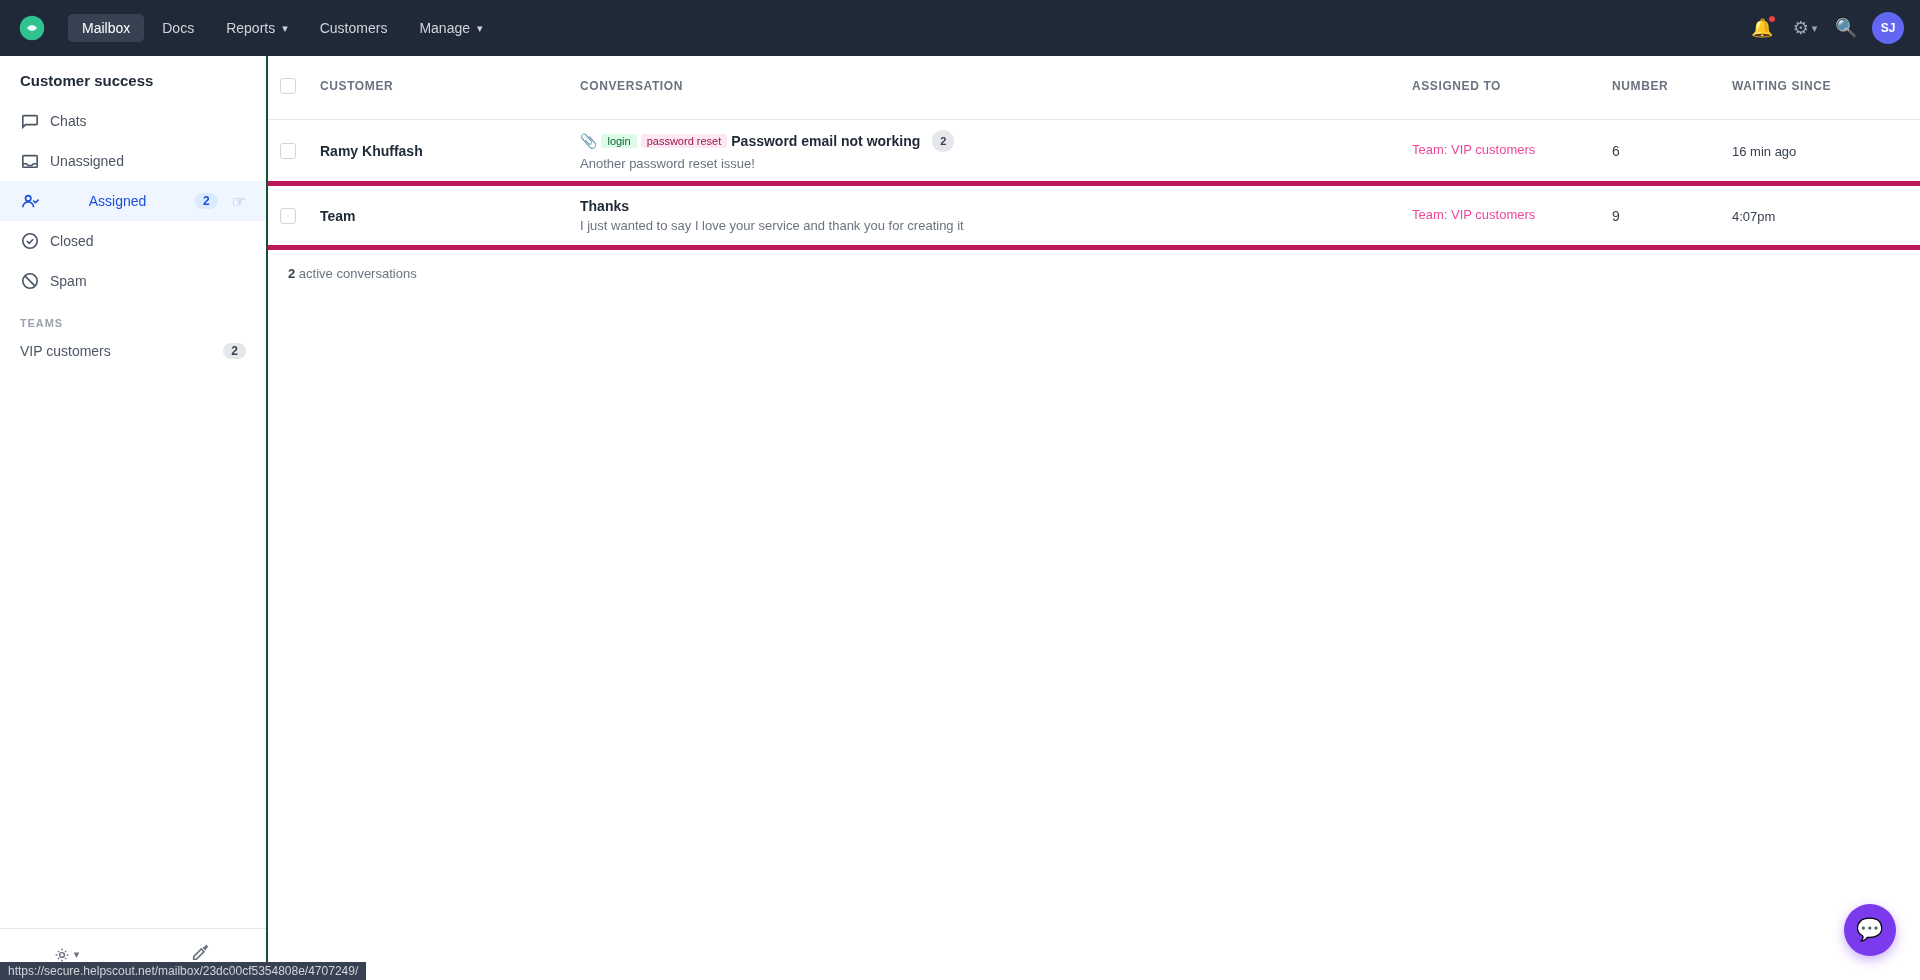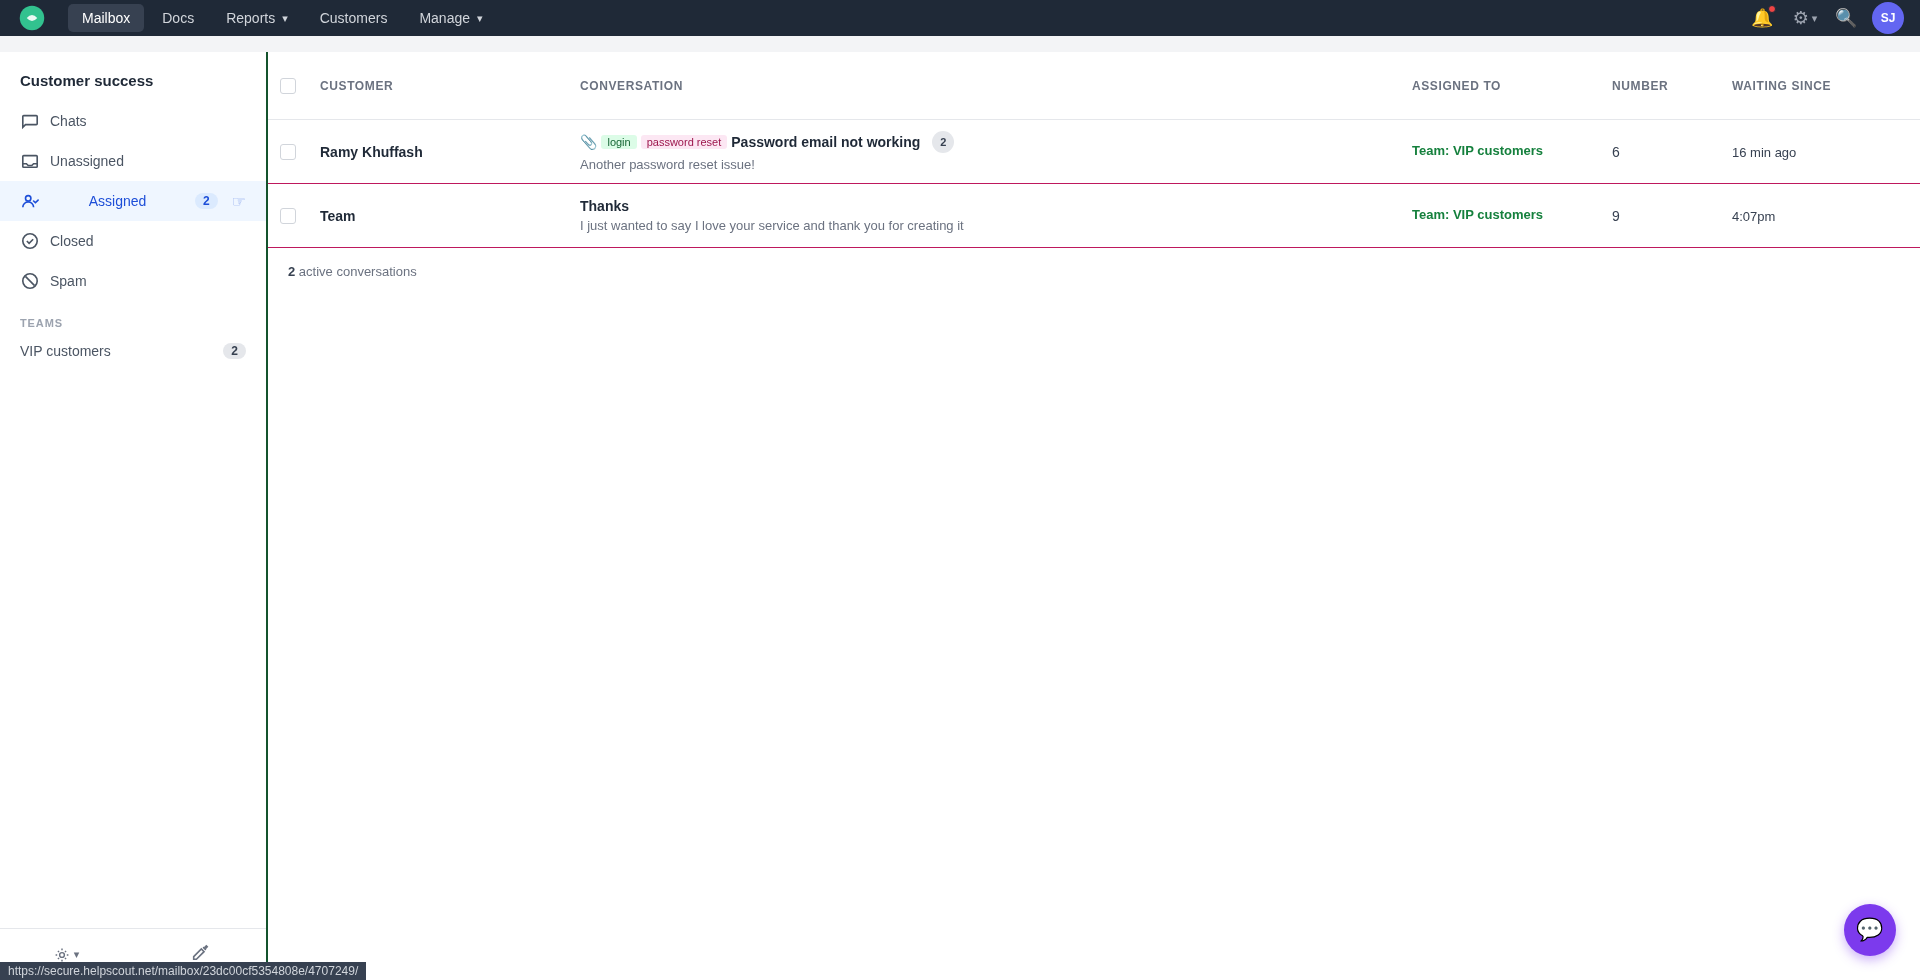--- a/index.html
+++ b/index.html
@@ -2,21 +2,21 @@
 <html><head>
   <meta charset="utf-8">
   <style>
     * { margin: 0; padding: 0; box-sizing: border-box; }
     body { font-family: -apple-system, BlinkMacSystemFont, 'Segoe UI', sans-serif; background: #f3f4f6; color: #333; font-size: 14px; }
 
     
     .topnav {
       display: flex; align-items: center;
       background: #1f2937; color: #e5e7eb;
-      height: 36px; padding: 0 16px;
+      height: 56px; padding: 0 16px;
       position: fixed; top: 0; left: 0; right: 0; z-index: 100;
     }
     .topnav-logo {
       width: 32px; height: 32px; margin-right: 20px;
       display: flex; align-items: center; justify-content: center;
     }
     .topnav-logo svg { width: 28px; height: 28px; }
     .topnav-links { display: flex; gap: 4px; flex: 1; }
     .topnav-link {
       padding: 6px 14px; border-radius: 5px; color: #d1d5db;
@@ -108,36 +108,36 @@
       font-size: 12px; font-weight: 600; color: #6b7280; text-transform: uppercase;
       letter-spacing: 0.05em; padding: 0 12px;
     }
     .table-col-header.checkbox-col { padding: 0; display: flex; align-items: center; justify-content: center; }
 
     
     .table-body { flex: 1; overflow-y: auto; }
     .table-row {
       display: grid;
       grid-template-columns: 40px 260px 1fr 200px 120px 200px;
-      border-bottom: 1px solid #be185d;
+      border-bottom: 5px solid #be185d;
       align-items: center; min-height: 64px; cursor: pointer;
     }
     .table-cell { padding: 10px 12px; }
     .table-cell.checkbox-col { display: flex; align-items: center; justify-content: center; padding: 0; }
 
     .customer-name { font-weight: 600; color: #1f2937; font-size: 14px; }
     .conv-tags { display: flex; gap: 4px; flex-wrap: wrap; margin-bottom: 4px; align-items: center; }
     .conv-tag {
       font-size: 11px; padding: 1px 6px; border-radius: 3px; font-weight: 500;
     }
     .conv-tag.login { background: #dcfce7; color: #166534; }
     .conv-tag.password-reset { background: #fce7f3; color: #9d174d; }
     .conv-subject { font-weight: 600; color: #1f2937; font-size: 14px; }
     .conv-preview { color: #6b7280; font-size: 13px; margin-top: 2px; }
-    .assigned-to { color: #15803d; font-size: 13px; font-weight: 700; line-height: 1.4; }
+    .assigned-to { color: #ec4899; font-size: 13px; font-weight: 400; line-height: 1.4; }
     .number-cell { color: #374151; font-size: 14px; font-weight: 500; }
     .waiting-cell { color: #374151; font-size: 13px; }
     .msg-count-badge {
       display: inline-flex; align-items: center; justify-content: center;
       width: 22px; height: 22px; background: #e5e7eb; color: #374151;
       border-radius: 50%; font-size: 11px; font-weight: 600; margin-left: 8px;
     }
 
     .active-count {
       padding: 16px 20px; color: #6b7280; font-size: 13px;

